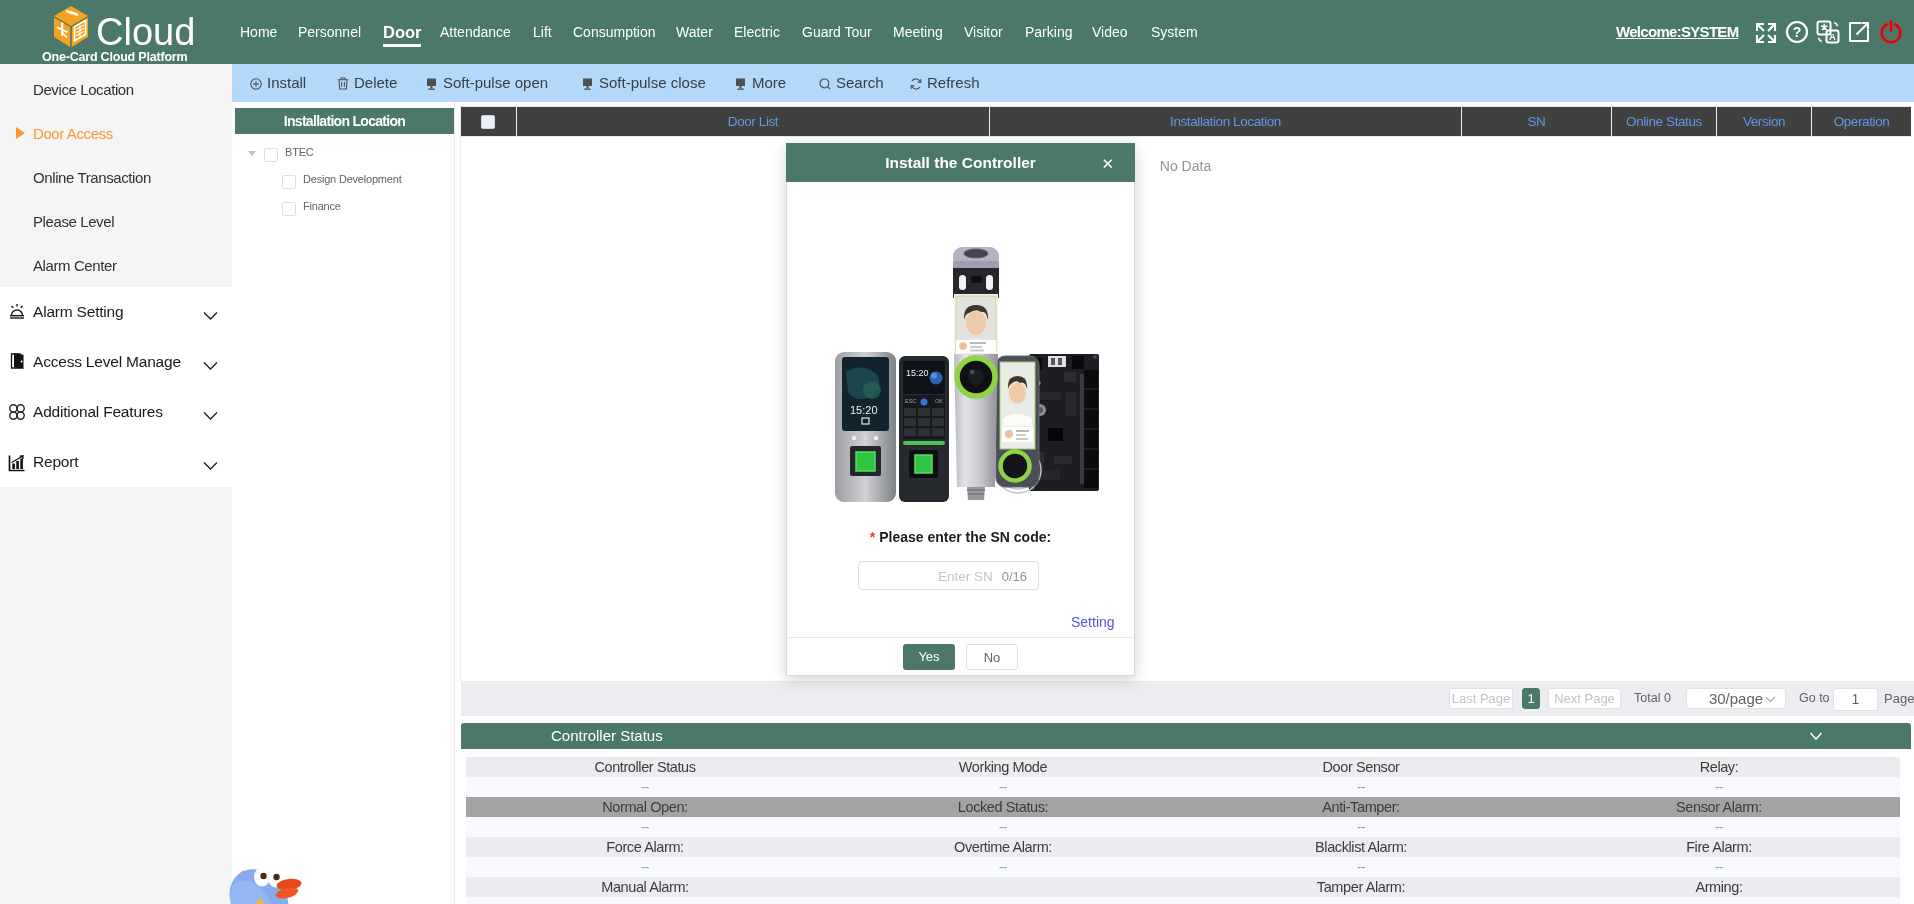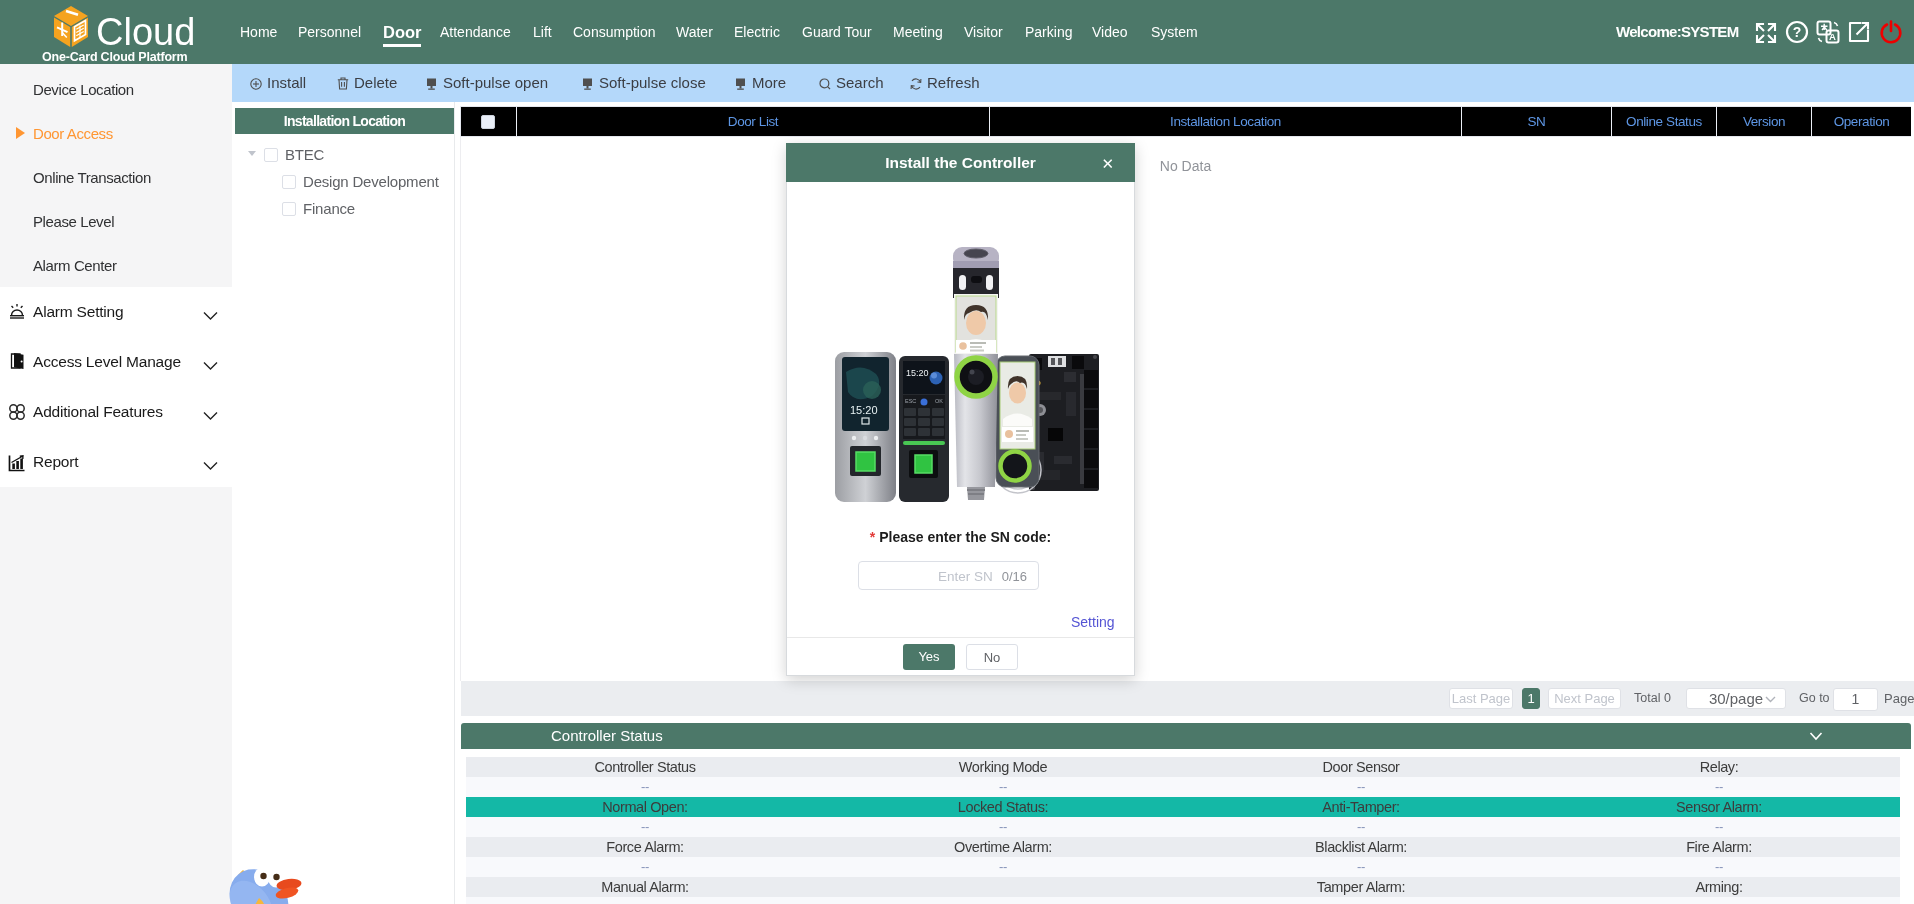--- a/index.html
+++ b/index.html
@@ -8,42 +8,42 @@
   .page { position:relative; width:1914px; height:904px; background:#fff; overflow:hidden; }
   .abs { position:absolute; }
 
   
   .header { position:absolute; left:0; top:0; width:1914px; height:64px; background:#4c7869; }
   .nav { position:absolute; top:0; height:64px; line-height:64px; color:#fff; font-size:14px; }
   .nav b.door { font-size:16.5px; font-weight:bold; }
   .logo-cloud { position:absolute; left:96px; top:11px; color:#fff; font-size:38px; }
   .logo-sub { position:absolute; left:42px; top:49.5px; color:#fff; font-size:12.5px; letter-spacing:-0.2px; font-weight:bold; }
   .hicon { position:absolute; top:20px; width:24px; height:24px; }
-  .welcome { position:absolute; left:1616px; top:0; height:64px; line-height:64px; color:#fff; font-size:15px; letter-spacing:-0.7px; font-weight:bold; }
+  .welcome { position:absolute; left:1616px; top:0; height:64px; line-height:64px; color:#fff; font-size:15px; letter-spacing:-0.7px; font-weight:bold;text-decoration:underline; }
 
   
   .sidebar { position:absolute; left:0; top:64px; width:232px; height:840px; background:#f5f5f6; }
   .side-mid { position:absolute; left:0; top:223px; width:232px; height:200px; background:#fff; }
   .sitem { position:absolute; left:33px; font-size:15px; letter-spacing:-0.4px; color:#303133; white-space:nowrap; }
   .sitem2 { position:absolute; left:33px; font-size:15.5px; letter-spacing:-0.2px; color:#1a1a1a; white-space:nowrap; }
   .orange { color:#ff9632; }
   .tri { position:absolute; left:16px; width:0; height:0; border-left:9px solid #ff9632; border-top:6px solid transparent; border-bottom:6px solid transparent; }
   .chev { position:absolute; left:202px; width:17px; height:17px; }
 
   
   .toolbar { position:absolute; left:232px; top:64px; width:1682px; height:38px; background:#b4d8fa; }
   .tbtn { position:absolute; top:0; height:38px; line-height:38px; font-size:15px; color:#3b3e44; white-space:nowrap; }
   .tbtn svg { vertical-align:-2px; margin-right:5px; }
 
   
   .treepanel { position:absolute; left:235px; top:102px; width:220px; height:802px; background:#fff; border-right:1px solid #e8eaec; }
   .treehead { position:absolute; left:0px; top:6px; width:219px; height:26px; background:#4c7869; color:#fff; font-size:14px; letter-spacing:-0.7px; font-weight:bold; text-align:center; line-height:26px; }
-  .trow { position:absolute; font-size:15px; letter-spacing:-0.2px; color:#606266; white-space:nowrap; }
+  .trow { position:absolute; font-size:11px; letter-spacing:-0.2px; color:#606266; white-space:nowrap; }
   .cbx { position:absolute; width:14px; height:14px; border:1px solid #dcdfe6; border-radius:2px; background:#fff; }
-  .thead { position:absolute; left:460px; top:106px; width:1451px; height:31px; border-top:1px solid #e4e7ee; border-bottom:1px solid #e4e7ee; border-left:1px solid #e4e7ee; background:#000000; }
+  .thead { position:absolute; left:460px; top:106px; width:1451px; height:31px; border-top:1px solid #e4e7ee; border-bottom:1px solid #e4e7ee; border-left:1px solid #e4e7ee; background:#404040; }
   .th { position:absolute; top:0; height:30px; line-height:30px; font-size:13.5px; letter-spacing:-0.4px; color:#5e96e4; text-align:center; border-right:1px solid #ebeef5; }
   .nodata { position:absolute; left:460px; top:158px; width:1451px; text-align:center; font-size:14px; color:#909399; }
 
   
   .pgbar { position:absolute; left:461px; top:681px; width:1453px; height:35px; background:#ebedf0; }
   .pbtn { position:absolute; top:7px; height:21px; line-height:20px; background:#fff; border:1px solid #dfe1e6; border-radius:3px; font-size:13px; color:#c0c4cc; text-align:center; }
   .ptxt { position:absolute; top:7px; height:21px; line-height:21px; font-size:12.5px; color:#606266; }
 
   
   .ctlhead { position:absolute; left:461px; top:723px; width:1450px; height:26px; background:#4c7869; border-radius:3px 3px 0 0; color:#fff; font-size:15px; line-height:26px; }
@@ -264,21 +264,21 @@
     <div class="c" style="left:358px;">Working Mode</div>
     <div class="c" style="left:716px;">Door Sensor</div>
     <div class="c" style="left:1074px;">Relay:</div>
   </div>
   <div class="crow val" style="top:777px;">
     <div class="c" style="left:0;">--</div>
       <div class="c" style="left:358px;">--</div>
       <div class="c" style="left:716px;">--</div>
       <div class="c" style="left:1074px;">--</div>
   </div>
-  <div class="crow lab" style="top:797px; background:#14b8a6;">
+  <div class="crow lab" style="top:797px; background:#a3a3a3;">
     <div class="c" style="left:0;">Normal Open:</div>
     <div class="c" style="left:358px;">Locked Status:</div>
     <div class="c" style="left:716px;">Anti-Tamper:</div>
     <div class="c" style="left:1074px;">Sensor Alarm:</div>
   </div>
   <div class="crow val" style="top:817px;">
     <div class="c" style="left:0;">--</div>
       <div class="c" style="left:358px;">--</div>
       <div class="c" style="left:716px;">--</div>
       <div class="c" style="left:1074px;">--</div>

